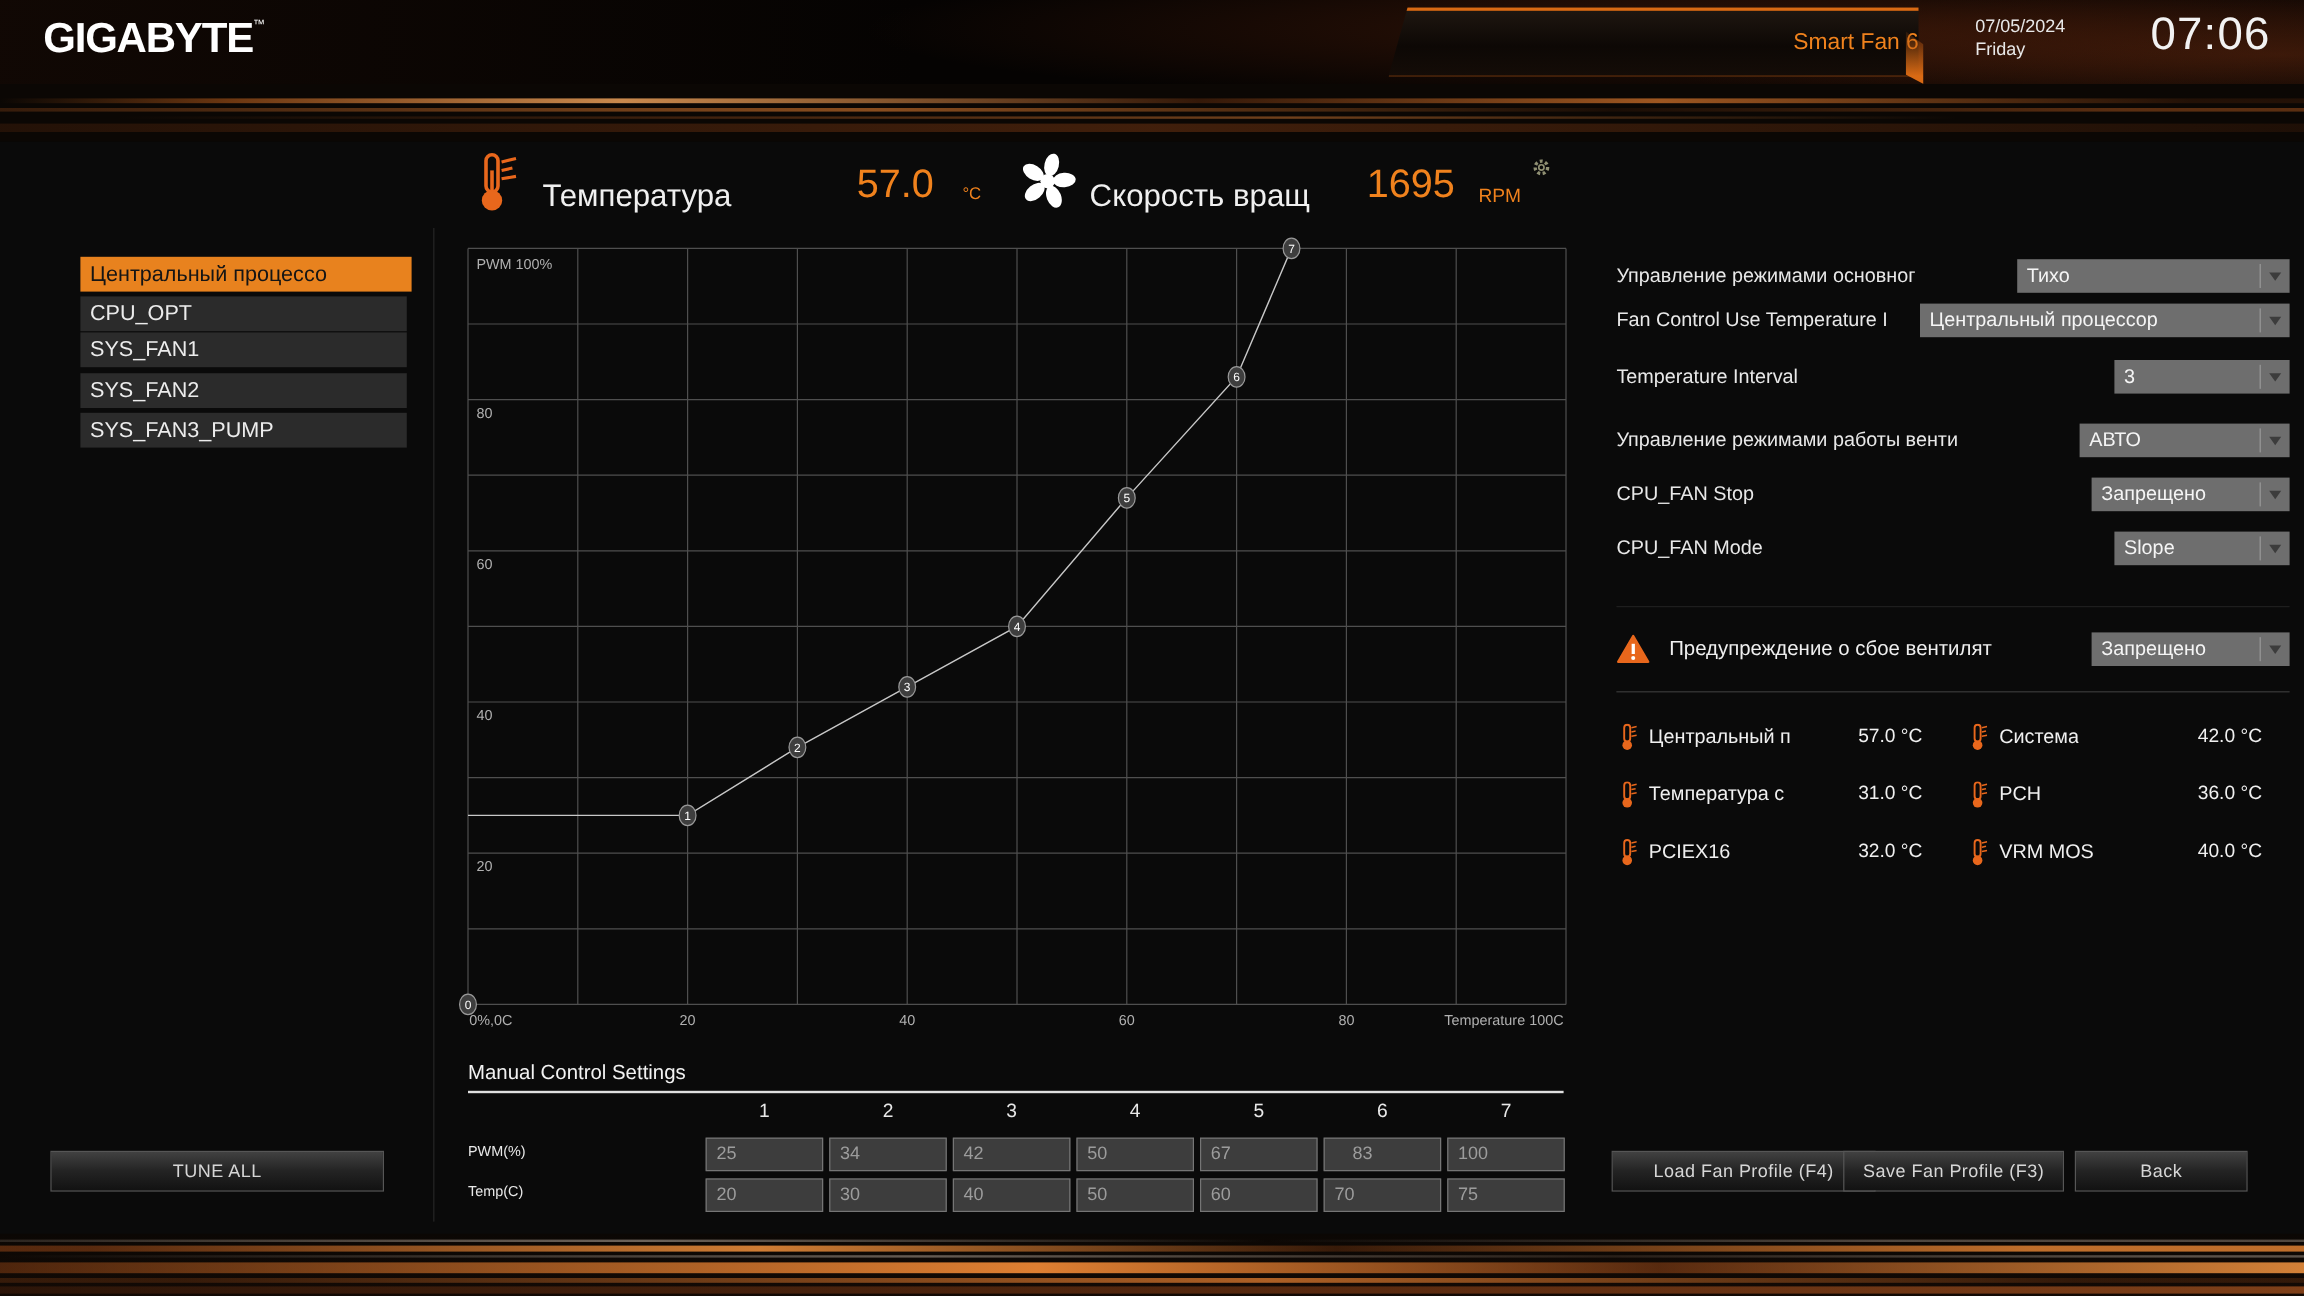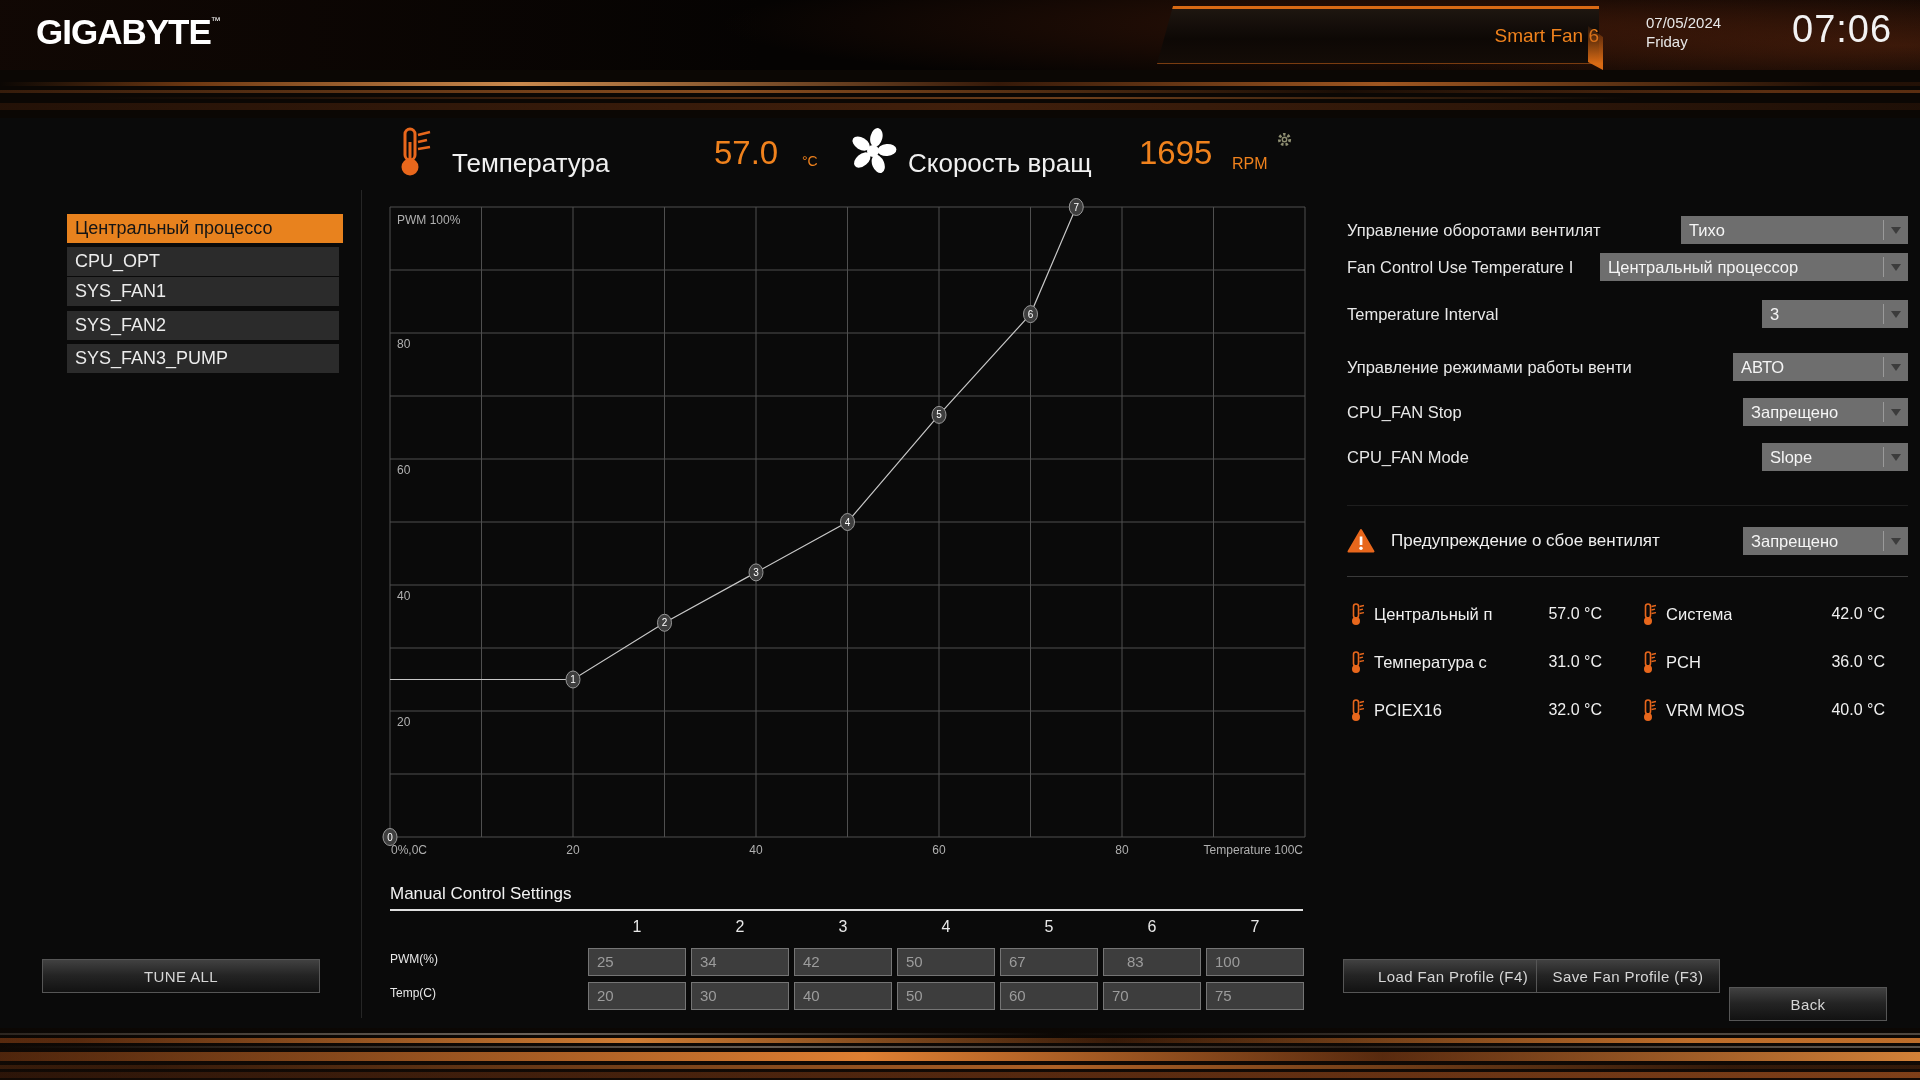--- a/index.html
+++ b/index.html
@@ -108,21 +108,21 @@
 
   
   .btn { position:absolute; height:34px; top:959px;
     background:linear-gradient(180deg,#414141 0%, #242424 48%, #121212 100%);
     border:1px solid #565656; color:#d6d6d6; font-size:15px; letter-spacing:.4px;
     display:flex; align-items:center; justify-content:center; cursor:pointer;
     font-family:"Liberation Sans",sans-serif; }
   #btn-tune { left:42px; width:278px; }
   #btn-load { left:1343px; width:220px; }
   #btn-save { left:1536px; width:184px; }
-  #btn-back { left:1729px; width:158px;margin-top:28px; }
+  #btn-back { left:1729px; width:144px; }
 </style>
 </head>
 <body>
 
 <div id="screen">
 
   <div id="topbar">
     <div id="logo"><span>GIGABYTE</span><sup>™</sup></div>
     <div id="tab-smartfan">
         <span>Smart Fan 6</span>
@@ -264,21 +264,21 @@
   <div class="cell" style="left:1206px; top:948px;">100</div>
   <div class="cell" style="left:588px;  top:982px;">20</div>
   <div class="cell" style="left:691px;  top:982px;">30</div>
   <div class="cell" style="left:794px;  top:982px;">40</div>
   <div class="cell" style="left:897px;  top:982px;">50</div>
   <div class="cell" style="left:1000px; top:982px;">60</div>
   <div class="cell" style="left:1103px; top:982px;">70</div>
   <div class="cell" style="left:1206px; top:982px;">75</div>
 
   <div class="settings-row" id="sr0">
-    <span class="row-lab">Управление оборотами вентилят</span>
+    <span class="row-lab">Управление режимами основног</span>
     <span class="dropdown">
       <span class="dd-value">Тихо</span>
       <span class="dd-arrow">
           <i></i>
         </span>
     </span>
   </div>
   <div class="settings-row" id="sr1">
     <span class="row-lab">Fan Control Use Temperature I</span>
     <span class="dropdown">

